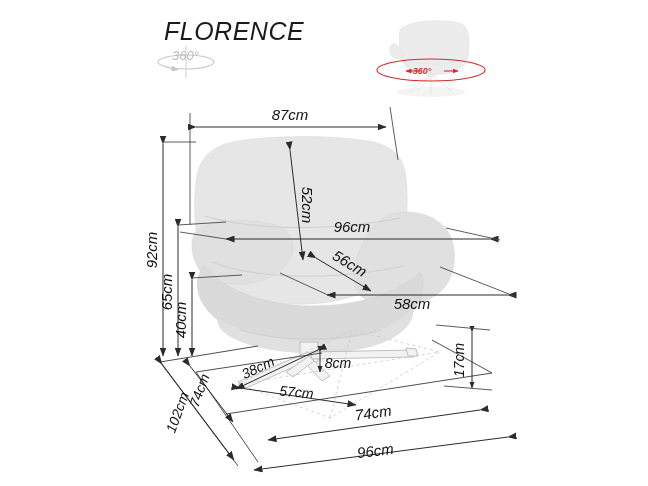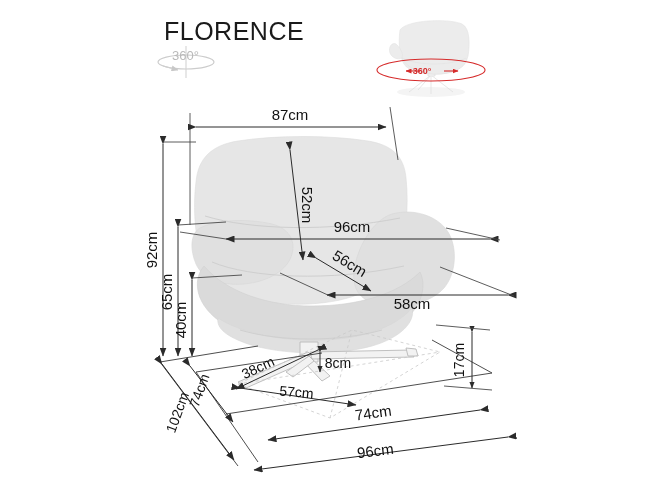--- a/index.html
+++ b/index.html
@@ -13,20 +13,21 @@
     position: relative;
     overflow: hidden;
     font-family: "Liberation Sans", sans-serif;
     color: #111111;
   }
   #stage {
     position: absolute;
     left: 0; top: 0;
     width: 648px;
     height: 486px;
+    font-style: italic;
   }
   #stage svg {
     position: absolute;
     left: 0; top: 0;
     width: 648px;
     height: 486px;
     display: block;
   }
   .dim-text {
     font-family: "Liberation Sans", sans-serif;

